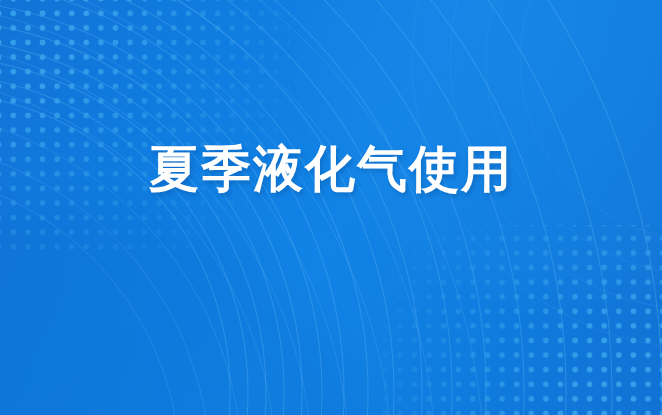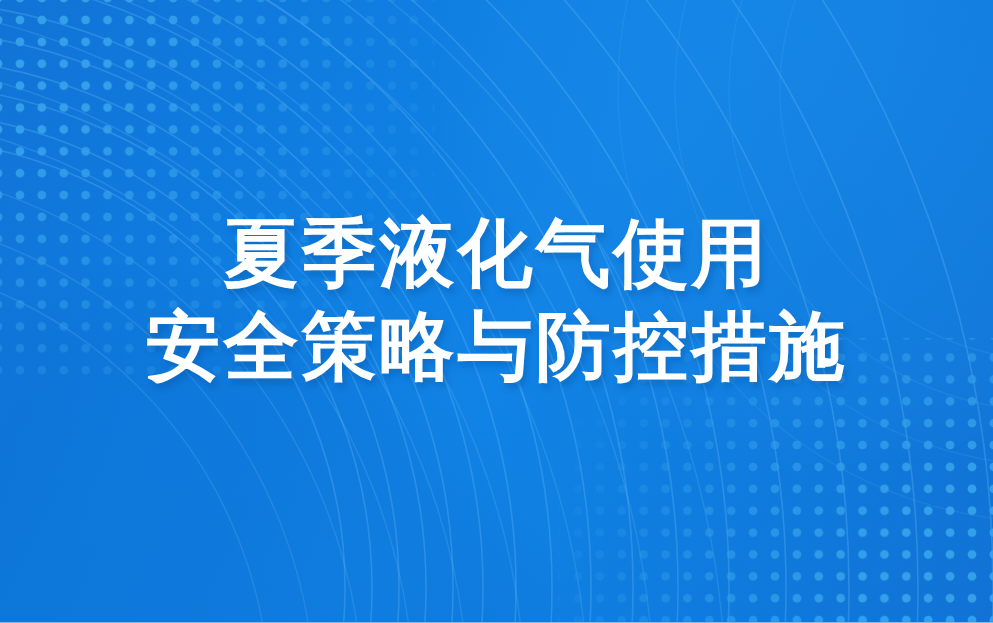--- a/index.html
+++ b/index.html
@@ -170,16 +170,15 @@
         <circle cx="700" cy="60" r="288"></circle>
       </g>
     </svg>
   </div>
 
   <div class="layer-dots-tl"></div>
   <div class="layer-dots-br"></div>
 
   <div class="title-block">
     <span class="title-line">夏季液化气使用</span>
-    <span class="title-line">安全策略与防控措施</span>
   </div>
 
 </div>
 
 </body></html>

